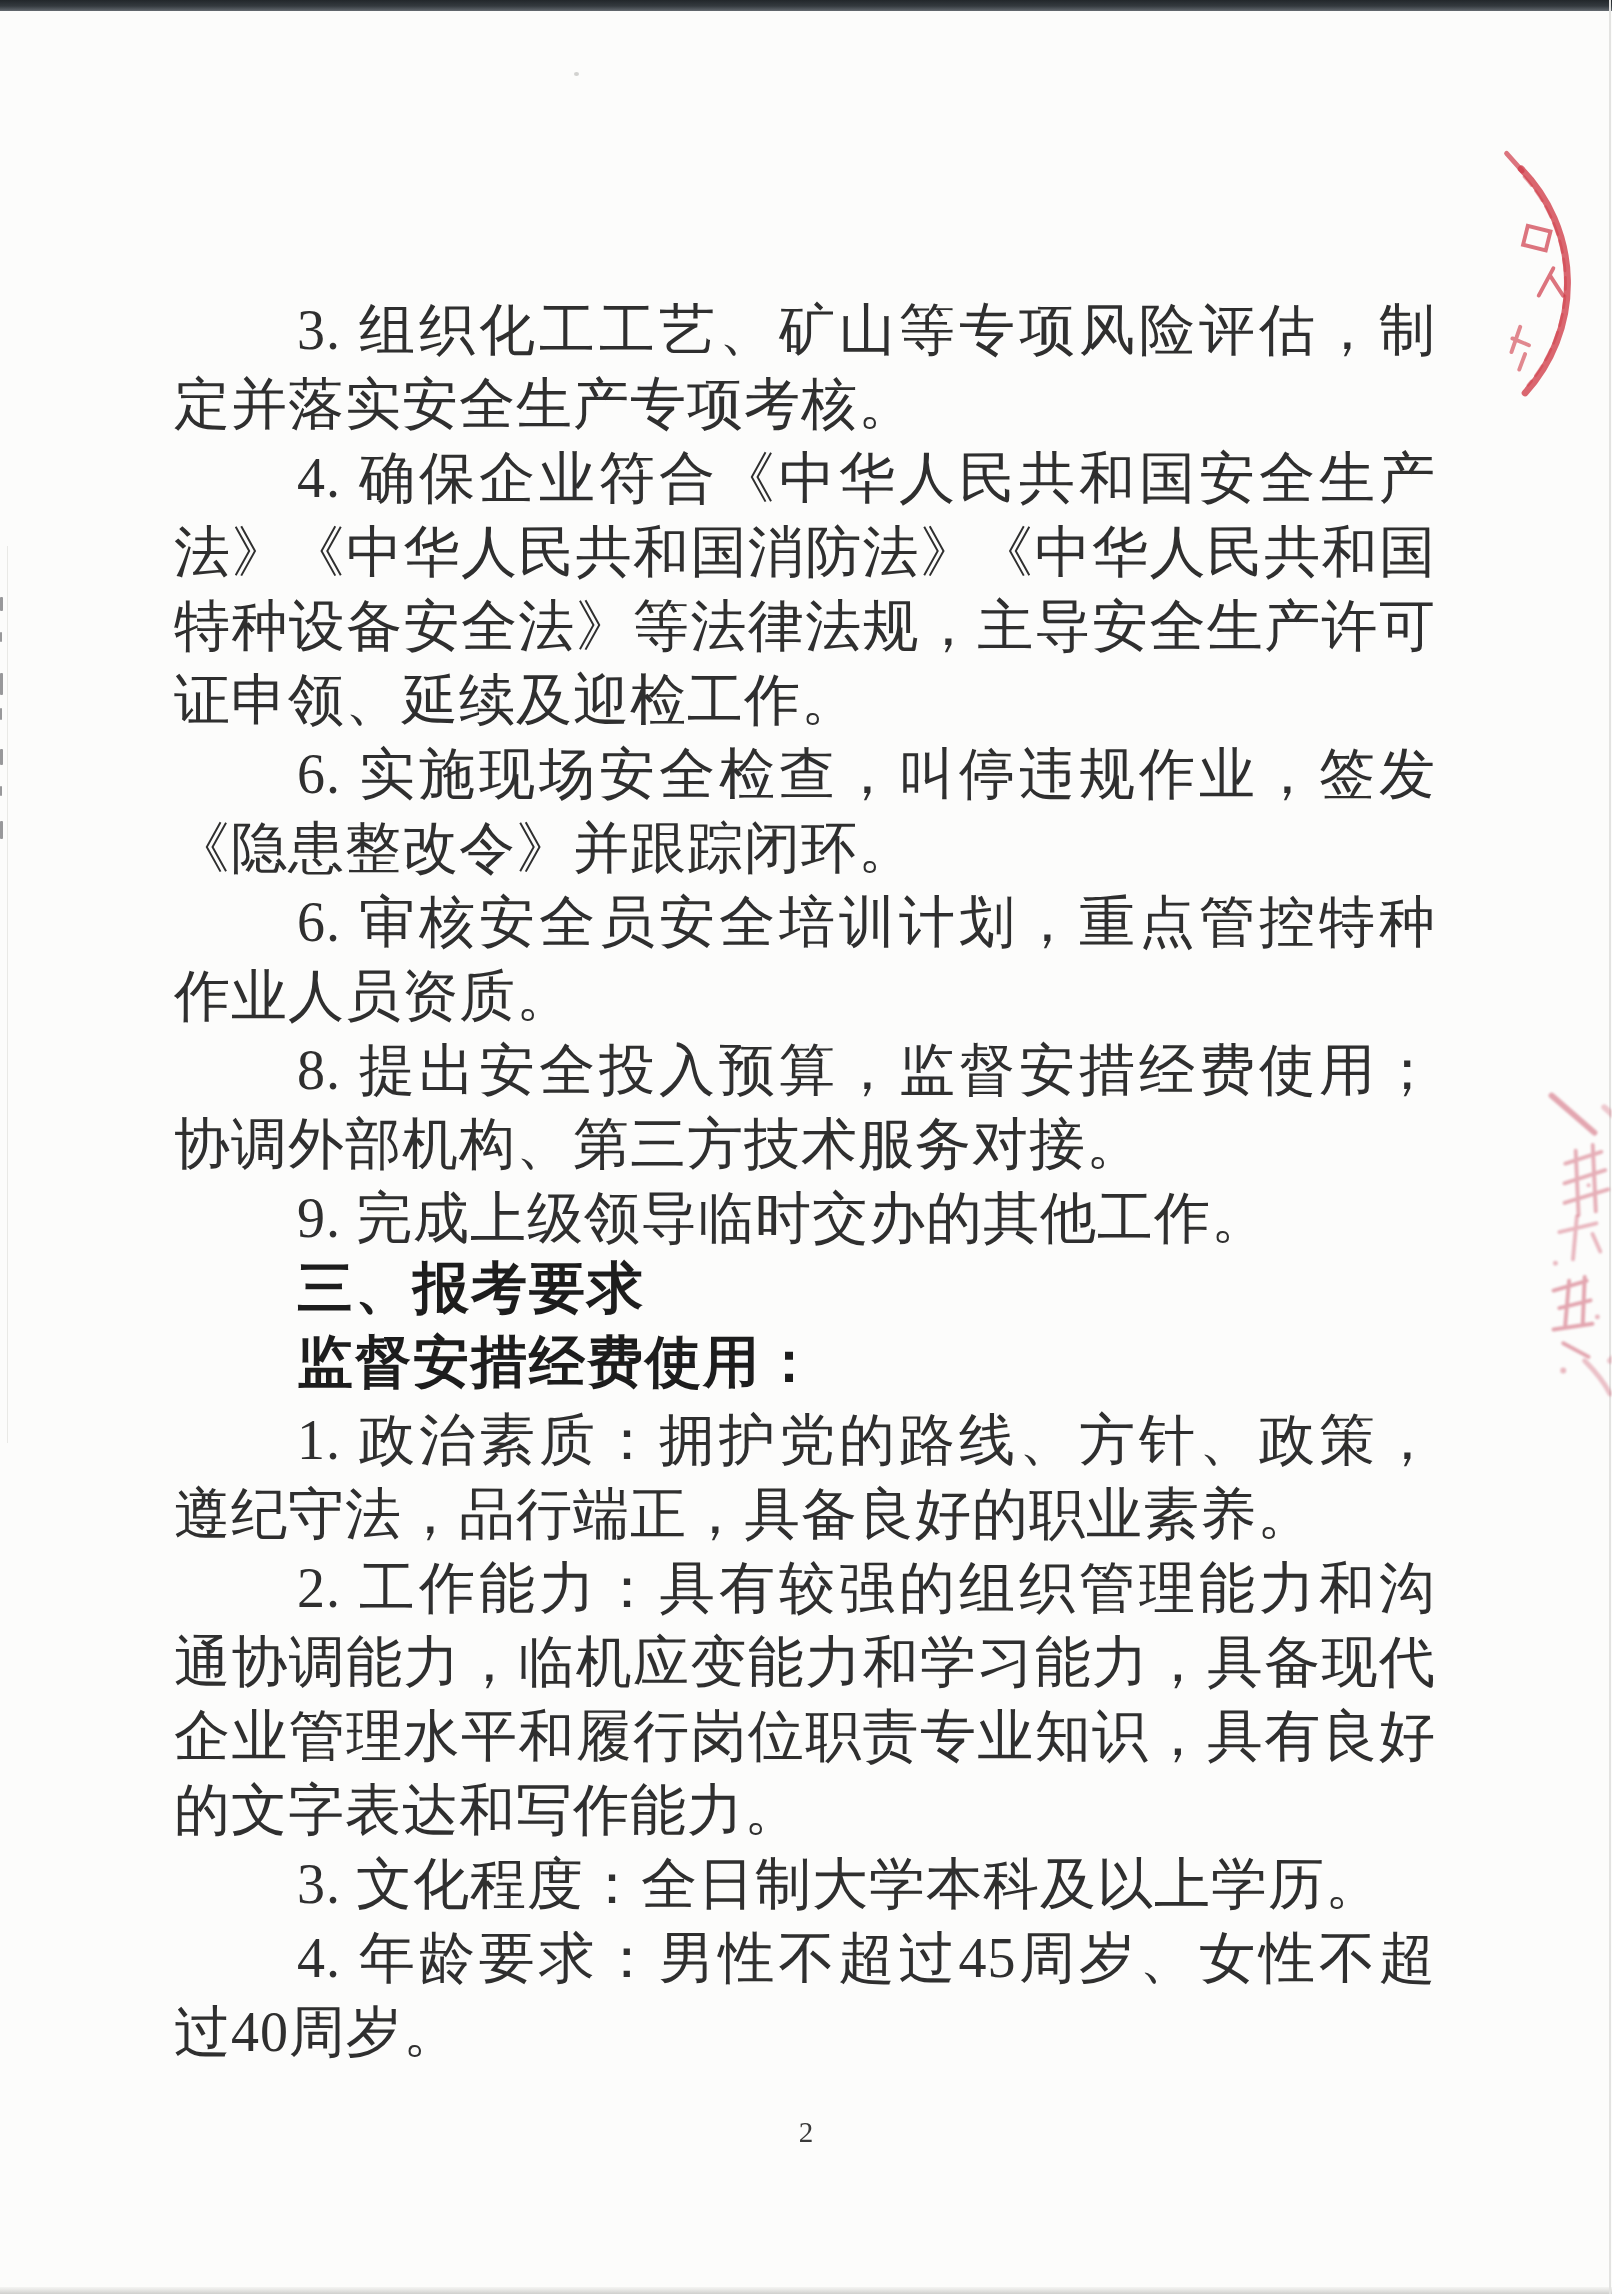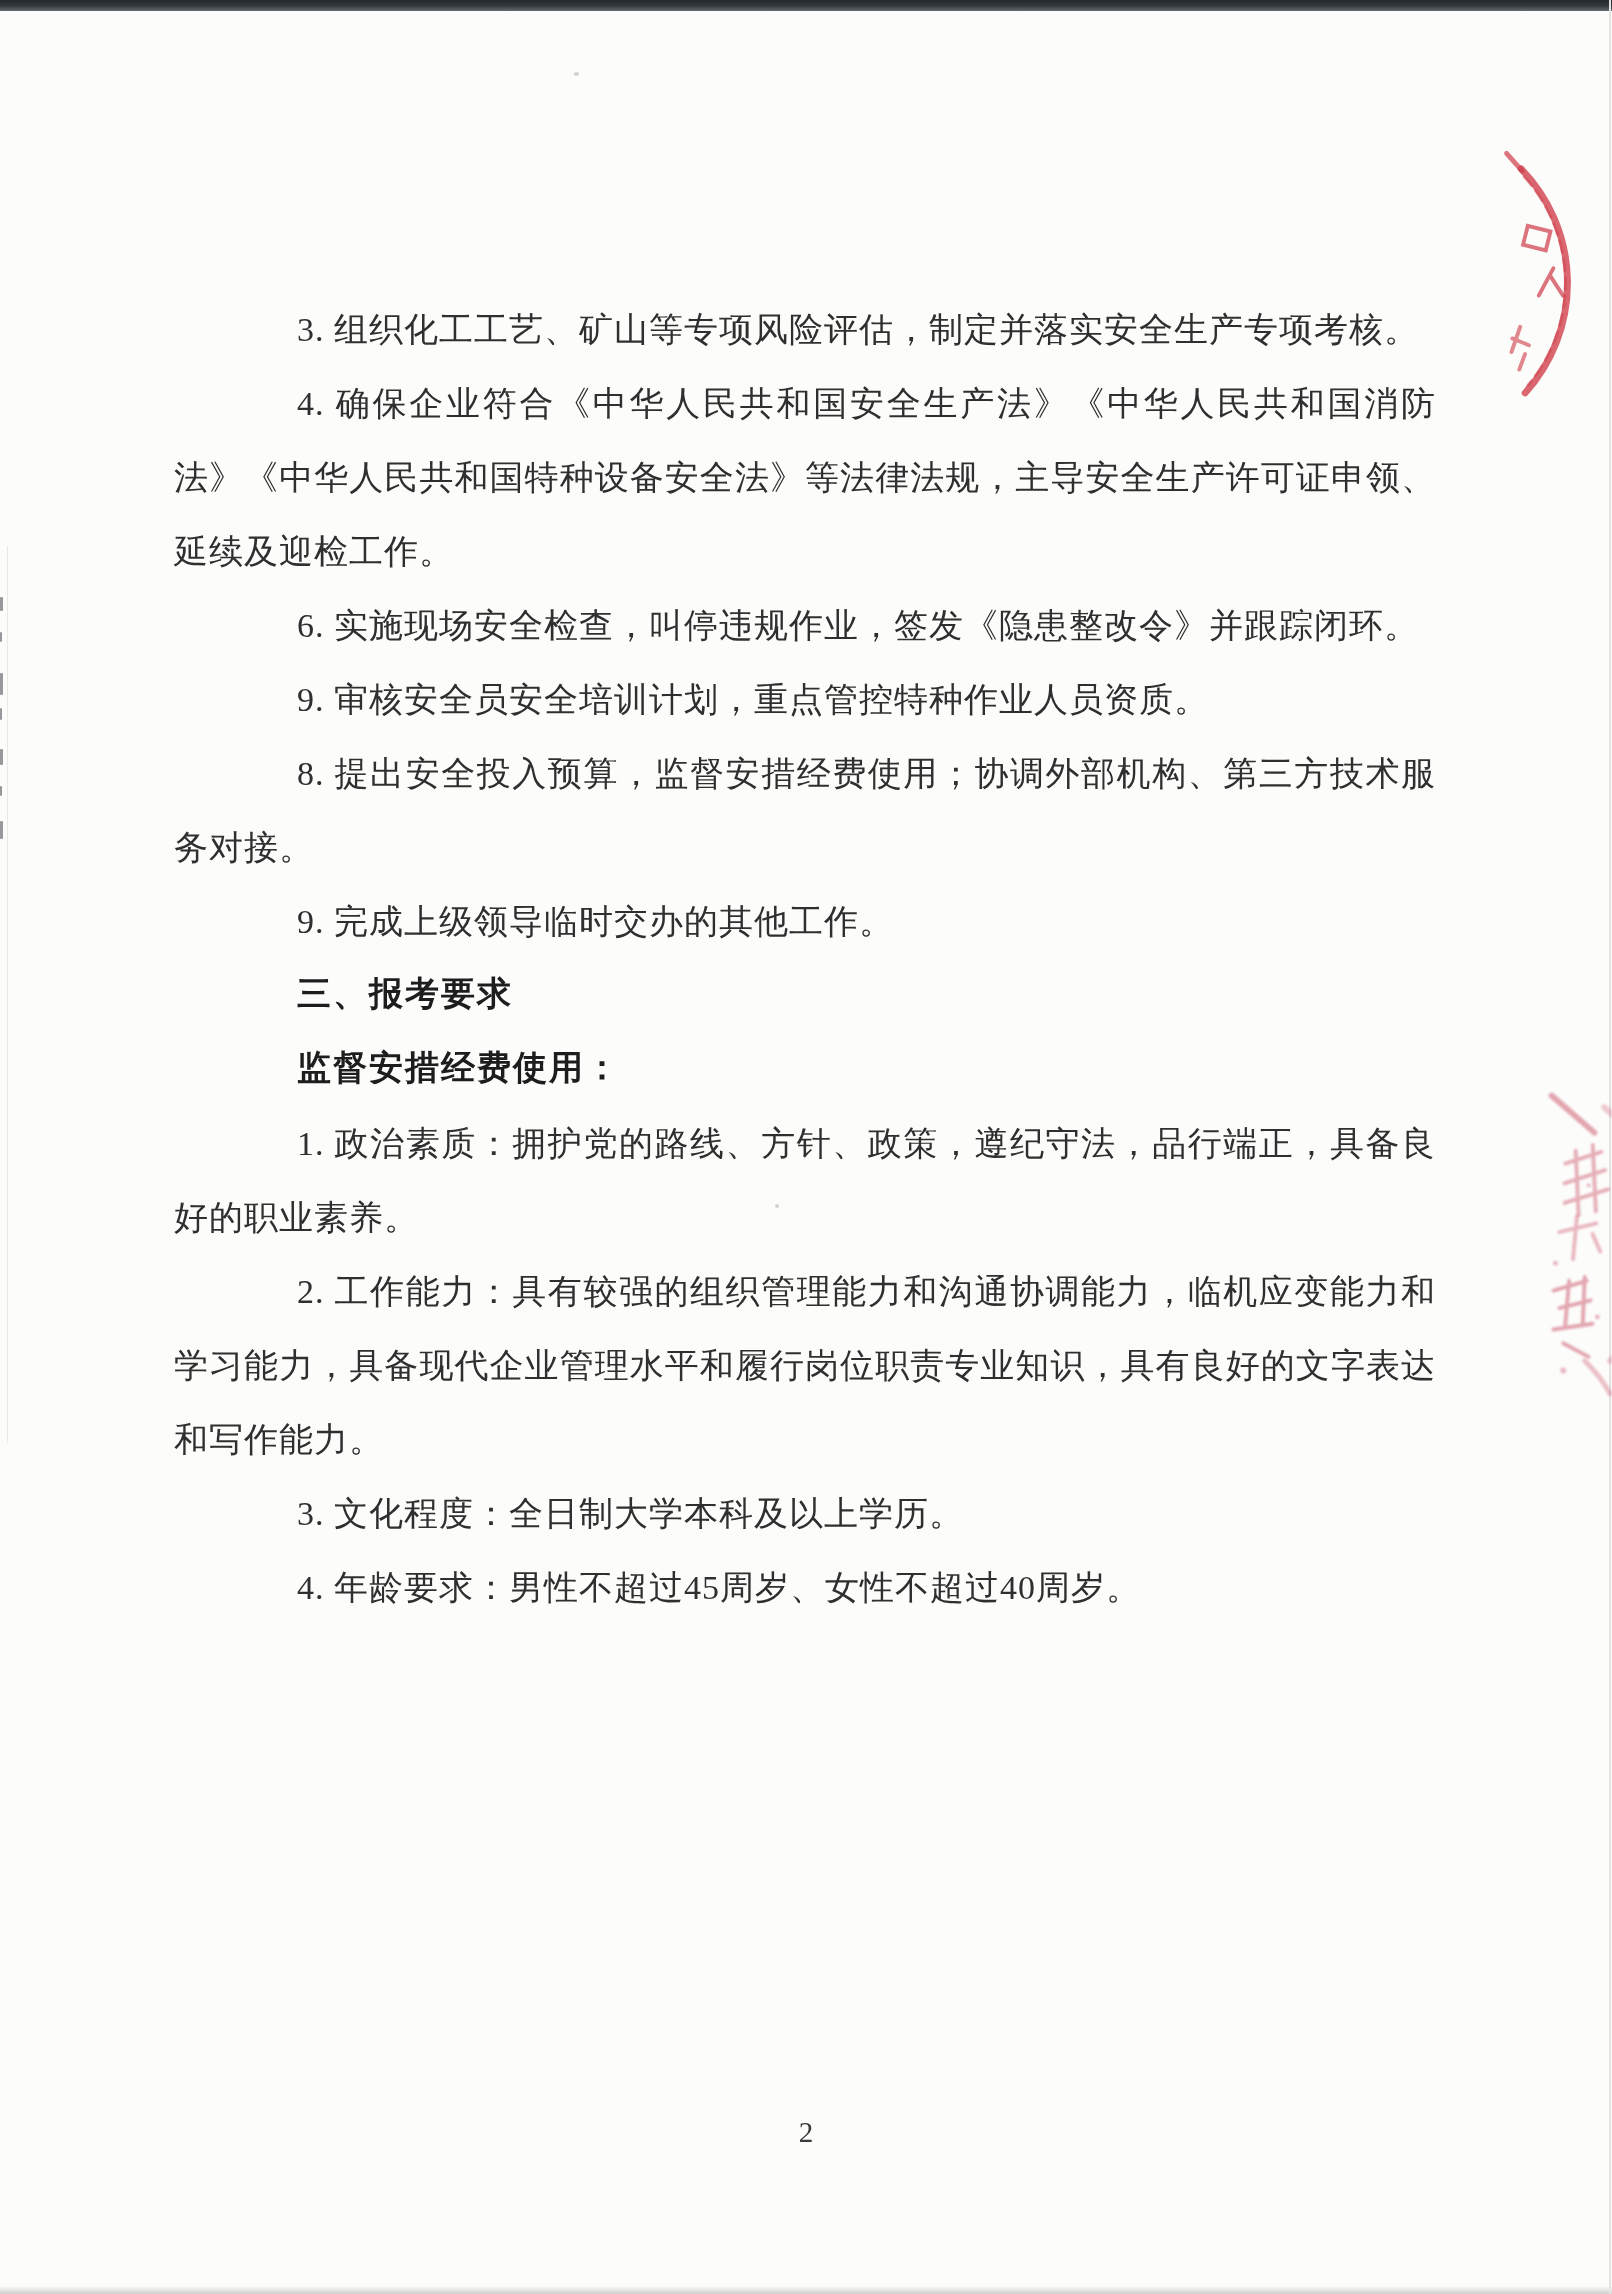--- a/index.html
+++ b/index.html
@@ -27,21 +27,21 @@
   .edge-left-line {
     position:absolute; left:6.8px; top:546px; width:1px; height:897px;
     background:#d8d8d5; opacity:.55;
   }
   .lmark { position:absolute; left:0; background:#45464a; opacity:.55; border-radius:1px; }
   .speck { position:absolute; background:#b5b5b2; opacity:.6; border-radius:50%; }
 
   
   .content {
     position:absolute; left:174px; top:293px; width:1262px;
-    color:#2f2f2f; font-size:34px; line-height:74px;
+    color:#2f2f2f; font-size:56px; line-height:74px;
     text-align:justify; letter-spacing:1px;
   }
   .para { margin:0; text-indent:123px; }
   .hei {
     font-family:Liberation Mono, monospace;
     font-weight:700; color:#1d1d1d; letter-spacing:2px;
   }
   .page-number {
     position:absolute; top:2116px; left:0; right:0;
     text-align:center; font-size:29px; color:#3a3a3a;
@@ -98,21 +98,21 @@
         <circle cx="96" cy="120" r="2"></circle>
       <circle cx="70" cy="310" r="3"></circle>
         <circle cx="105" cy="255" r="2.5"></circle>
     </g>
   </svg>
 
   <div class="content">
     <p class="para">3. 组织化工工艺、矿山等专项风险评估，制定并落实安全生产专项考核。</p>
     <p class="para">4. 确保企业符合《中华人民共和国安全生产法》《中华人民共和国消防法》《中华人民共和国特种设备安全法》等法律法规，主导安全生产许可证申领、延续及迎检工作。</p>
     <p class="para">6. 实施现场安全检查，叫停违规作业，签发《隐患整改令》并跟踪闭环。</p>
-    <p class="para">9. 审核安全员安全培训计划，重点管控特种作业人员资质。</p>
+    <p class="para">6. 审核安全员安全培训计划，重点管控特种作业人员资质。</p>
     <p class="para">8. 提出安全投入预算，监督安措经费使用；协调外部机构、第三方技术服务对接。</p>
     <p class="para">9. 完成上级领导临时交办的其他工作。</p>
     <p class="para hei">三、报考要求</p>
     <p class="para hei">监督安措经费使用：</p>
     <p class="para">1. 政治素质：拥护党的路线、方针、政策，遵纪守法，品行端正，具备良好的职业素养。</p>
     <p class="para">2. 工作能力：具有较强的组织管理能力和沟通协调能力，临机应变能力和学习能力，具备现代企业管理水平和履行岗位职责专业知识，具有良好的文字表达和写作能力。</p>
     <p class="para">3. 文化程度：全日制大学本科及以上学历。</p>
     <p class="para">4. 年龄要求：男性不超过45周岁、女性不超过40周岁。</p>
   </div>
 

